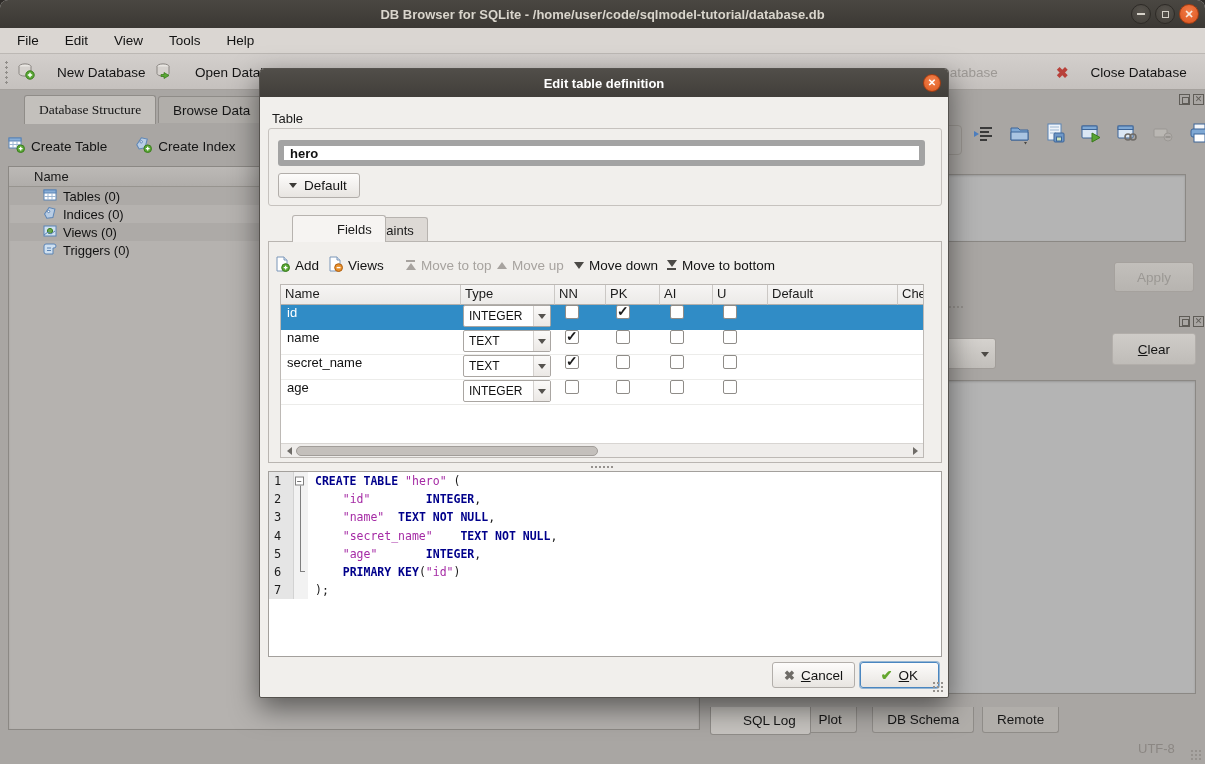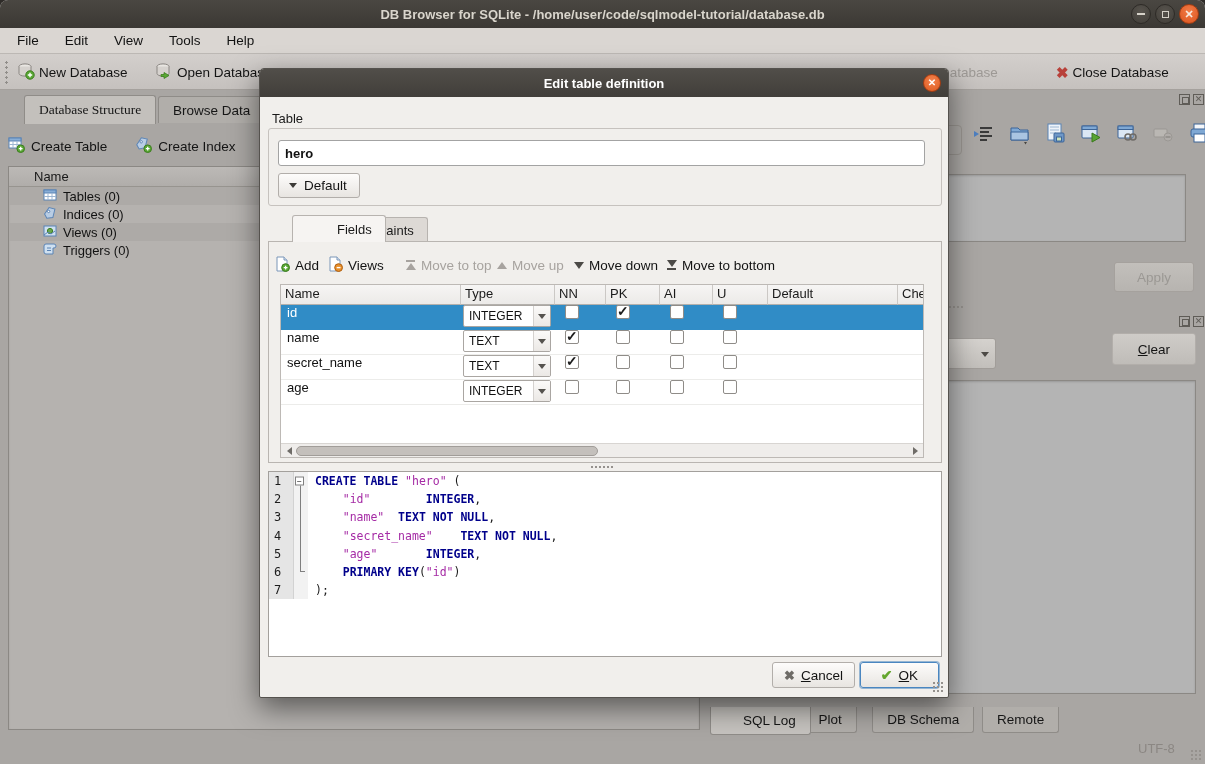--- a/index.html
+++ b/index.html
@@ -23,21 +23,21 @@
   
   .menubar { position:absolute; left:0; top:28px; width:1205px; height:26px; background:#dad6d2;
     border-bottom:1px solid #bcb8b4; display:flex; align-items:stretch; padding-left:4px; }
   .menu-item { padding:0 13px; display:flex; align-items:center; font-size:13.5px; color:#121212; }
   .mnemonic::first-letter { text-decoration:underline; }
 
   
   .toolbar { position:absolute; left:0; top:54px; width:1205px; height:36px;
     background:linear-gradient(#d3cfcc,#c5c1be); border-bottom:1px solid #a5a19d; }
   .grip-v { position:absolute; width:5px; background-image:radial-gradient(#908d89 1px, rgba(0,0,0,0) 1.2px); background-size:5px 5px; }
-  .tbtn { position:absolute; display:flex; align-items:center; gap:4px; height:28px; top:4px; font-size:13.5px; color:#141414; }
+  .tbtn { position:absolute; display:flex; align-items:center; gap:22px; height:28px; top:4px; font-size:13.5px; color:#141414; }
   .tbtn .lab { white-space:nowrap; }
   .tbtn.dim .lab { color:#9d9995; }
 
   
   .ltab { position:absolute; top:96px; height:27px; display:flex; align-items:center; padding:0 14px;
     font-size:13.5px; border:1px solid #8f8c88; border-bottom:none; border-radius:3px 3px 0 0; background:#b1aeaa; color:#161616; }
   .ltab.active { background:#c3c0bc; height:29px; top:95px; z-index:2; }
   .createbtns { position:absolute; top:133px; left:8px; display:flex; gap:28px; }
   .cbtn { display:flex; align-items:center; gap:6px; font-size:13.5px; color:#141414; height:26px; }
 
@@ -74,21 +74,21 @@
     border:1px solid #55524e; border-radius:5px 5px 2px 2px; z-index:20;
     box-shadow:0 10px 28px rgba(0,0,0,.5); }
   .dtitle { height:28px; background:linear-gradient(#514e49,#413e3a); border-radius:4px 4px 0 0;
     display:flex; align-items:center; justify-content:center; position:relative; }
   .dtitle .txt { color:#ffffff; font-weight:bold; font-size:13px; }
   .dclose { position:absolute; right:7px; top:5px; width:18px; height:18px; border-radius:50%;
     background:radial-gradient(circle at 50% 35%, #f4824d, #dd5a20); border:1px solid #a33c12;
     color:#fff; font-size:10px; line-height:16px; text-align:center; font-weight:bold; }
   .dlabel { position:absolute; font-size:13px; color:#1a1a1a; }
   .gbox { position:absolute; border:1px solid #c6c2be; border-radius:3px; }
-  .dinput { position:absolute; background:#fff; border:1px solid #a3a3a3; border-radius:3px;
+  .dinput { position:absolute; background:#fff; border:6px solid #a3a3a3; border-radius:3px;
     font-size:13px; font-weight:bold; color:#111; padding:0 6px; display:flex; align-items:center; }
   .advbtn { position:absolute; display:inline-flex; align-items:center; gap:7px; padding:0 12px 0 10px; height:25px; }
   .tri-dn-s { width:0; height:0; border:4px solid rgba(0,0,0,0); border-top:5px solid #3c3a37; margin-top:4px; }
 
   .dtab { position:absolute; height:25px; display:flex; align-items:center; padding:0 13px; font-size:13px;
     border:1px solid #b7b3af; border-bottom:none; border-radius:3px 3px 0 0; background:#ddd9d5; color:#1a1a1a; top:148px; }
   .dtab.active { background:#f6f4f2; height:27px; top:146px; z-index:2; }
   .dframe { position:absolute; left:8px; top:172px; width:674px; height:222px; border:1px solid #b9b5b1; background:#f1efec; }
 
   .ftool { position:absolute; display:flex; align-items:center; gap:5px; font-size:13.5px; color:#141414; height:24px; }

